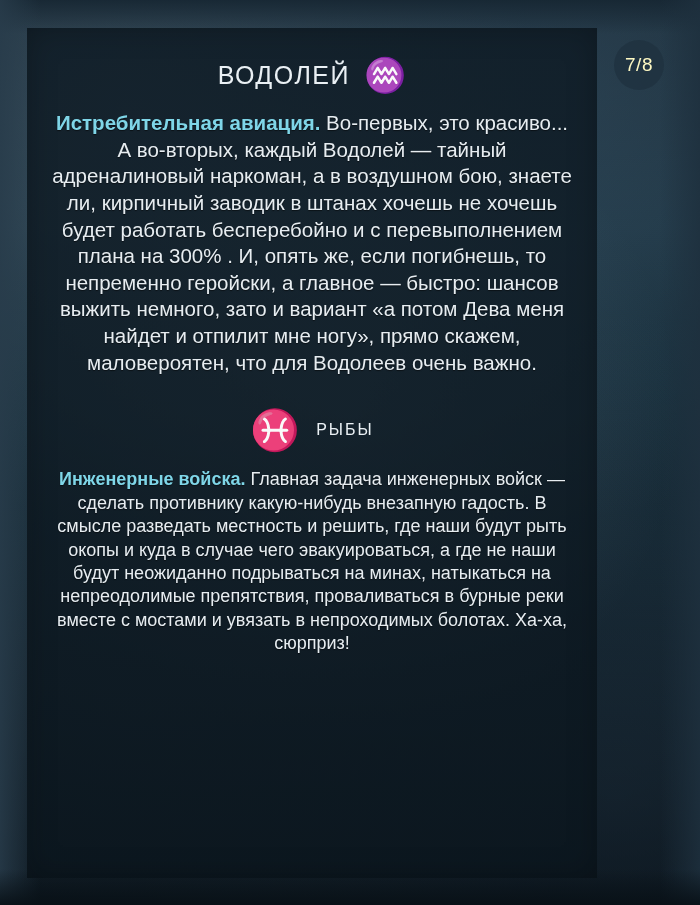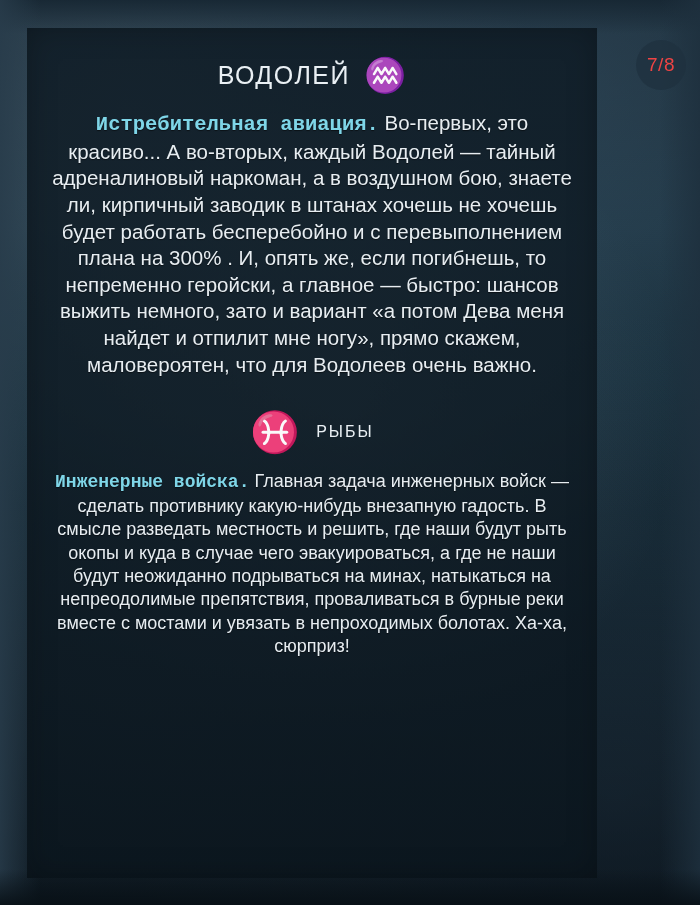--- a/index.html
+++ b/index.html
@@ -70,27 +70,27 @@
     width: 570px;
     height: 850px;
     background: linear-gradient(180deg, rgba(15,28,38,0.86) 0%, rgba(14,26,35,0.82) 45%, rgba(11,22,30,0.86) 100%);
     box-shadow: 0 0 30px rgba(0,0,0,0.25) inset;
     box-sizing: border-box;
     padding: 22px 18px 0 18px;
   }
 
   .page-counter {
     position: absolute;
-    right: 14px;
+    right: 36px;
     top: 40px;
     width: 50px;
     height: 50px;
     border-radius: 50%;
     background: rgba(30,48,62,0.72);
-    color: #ef4444;
+    color: #fef9c3;
     font-size: 19px;
     display: flex;
     align-items: center;
     justify-content: center;
     letter-spacing: 0.5px;
   }
 
   .sign-head {
     display: flex;
     align-items: center;
@@ -129,21 +129,20 @@
     text-align: center;
     color: #e7edf1;
     font-size: 20.5px;
     line-height: 1.30;
     padding: 0 6px;
     text-shadow: 0 1px 1px rgba(0,0,0,0.5);
   }
   .lead {
     color: #7fd6e8;
     font-weight: bold;
-    font-family: Liberation Mono, monospace;
   }
 
   .watermark {
     text-align: right;
     color: rgba(150,170,185,0.45);
     font-size: 16px;
     margin-top: 14px;
     padding-right: 28px;
     letter-spacing: 0.2px;
   }

